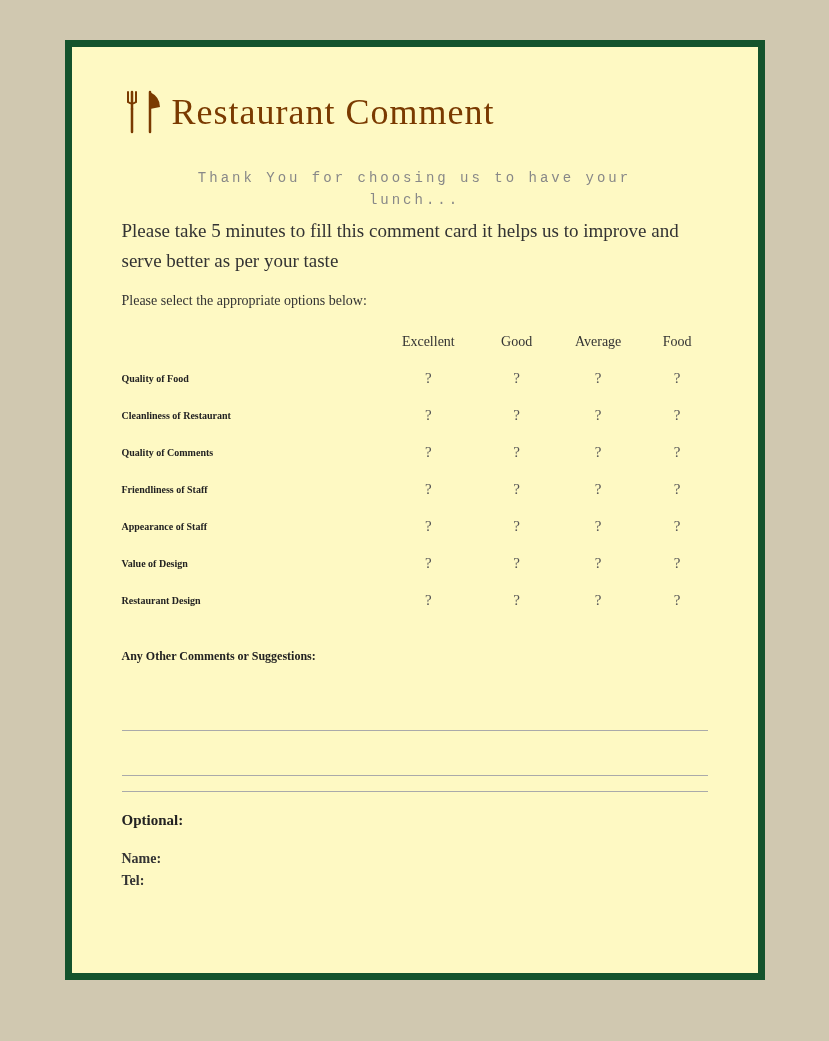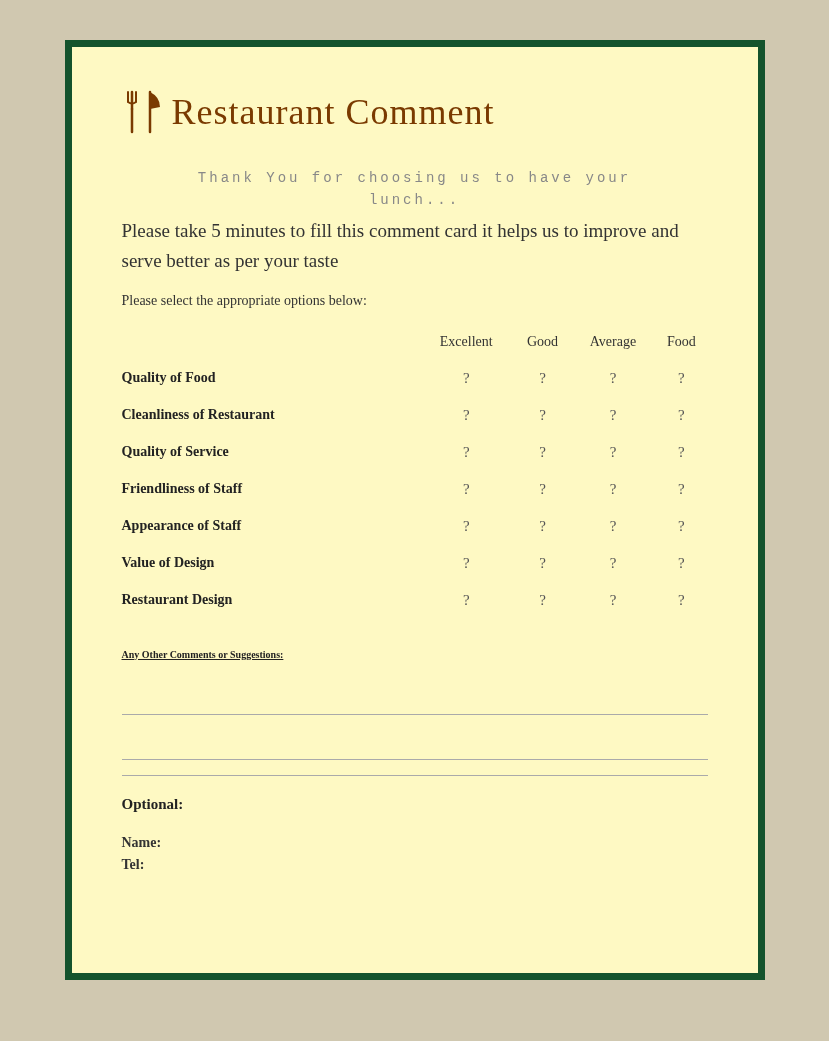--- a/index.html
+++ b/index.html
@@ -76,33 +76,32 @@
     }
     .rating-table td {
       padding: 10px 0;
       text-align: center;
       font-size: 15px;
       color: #555;
     }
     .rating-table td:first-child {
       text-align: left;
       font-weight: bold;
-      font-size: 14px;
+      font-size: 10px;
       color: #222;
       padding-right: 10px;
     }
     .comments-section {
       margin-bottom: 15px;
     }
     .comments-label {
       font-weight: bold;
-      font-size: 10px;
+      font-size: 12px;
       color: #222;
-      margin-bottom: 25px;
-      text-decoration: underline;
+      margin-bottom: 37px;
     }
     .comment-line {
       border-bottom: 1px solid #aaa;
       margin-bottom: 15px;
       height: 30px;
     }
     .optional-section {
       border-top: 1px solid #aaa;
       padding-top: 20px;
     }
@@ -169,21 +168,21 @@
           <td>?</td>
         </tr>
         <tr>
           <td>Cleanliness of Restaurant</td>
           <td>?</td>
           <td>?</td>
           <td>?</td>
           <td>?</td>
         </tr>
         <tr>
-          <td>Quality of Service</td>
+          <td>Quality of Comments</td>
           <td>?</td>
           <td>?</td>
           <td>?</td>
           <td>?</td>
         </tr>
         <tr>
           <td>Friendliness of Staff</td>
           <td>?</td>
           <td>?</td>
           <td>?</td>

